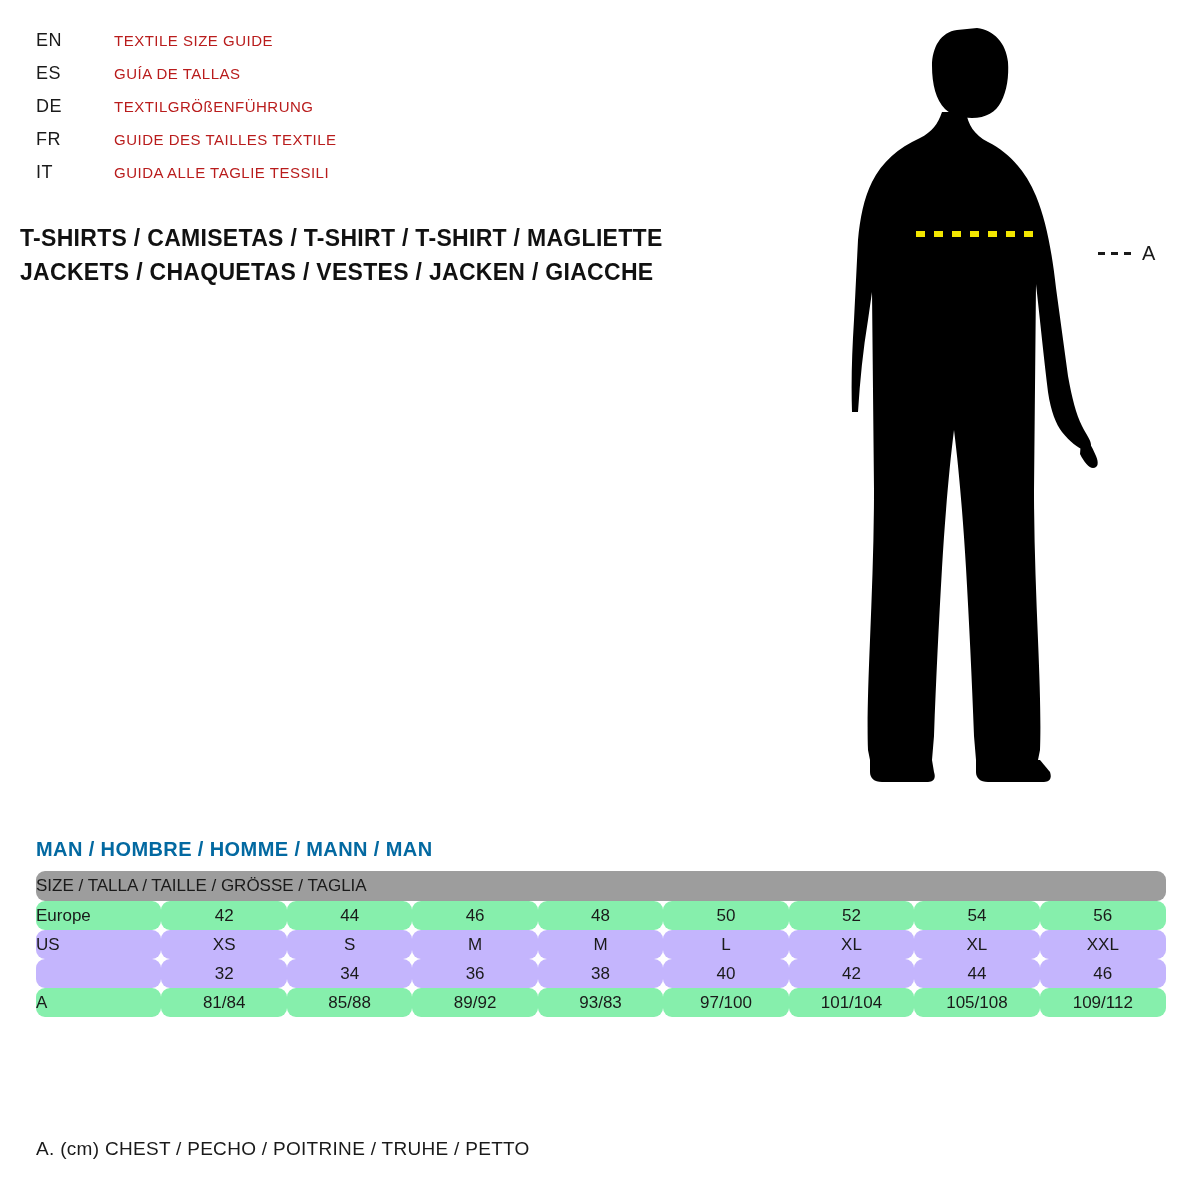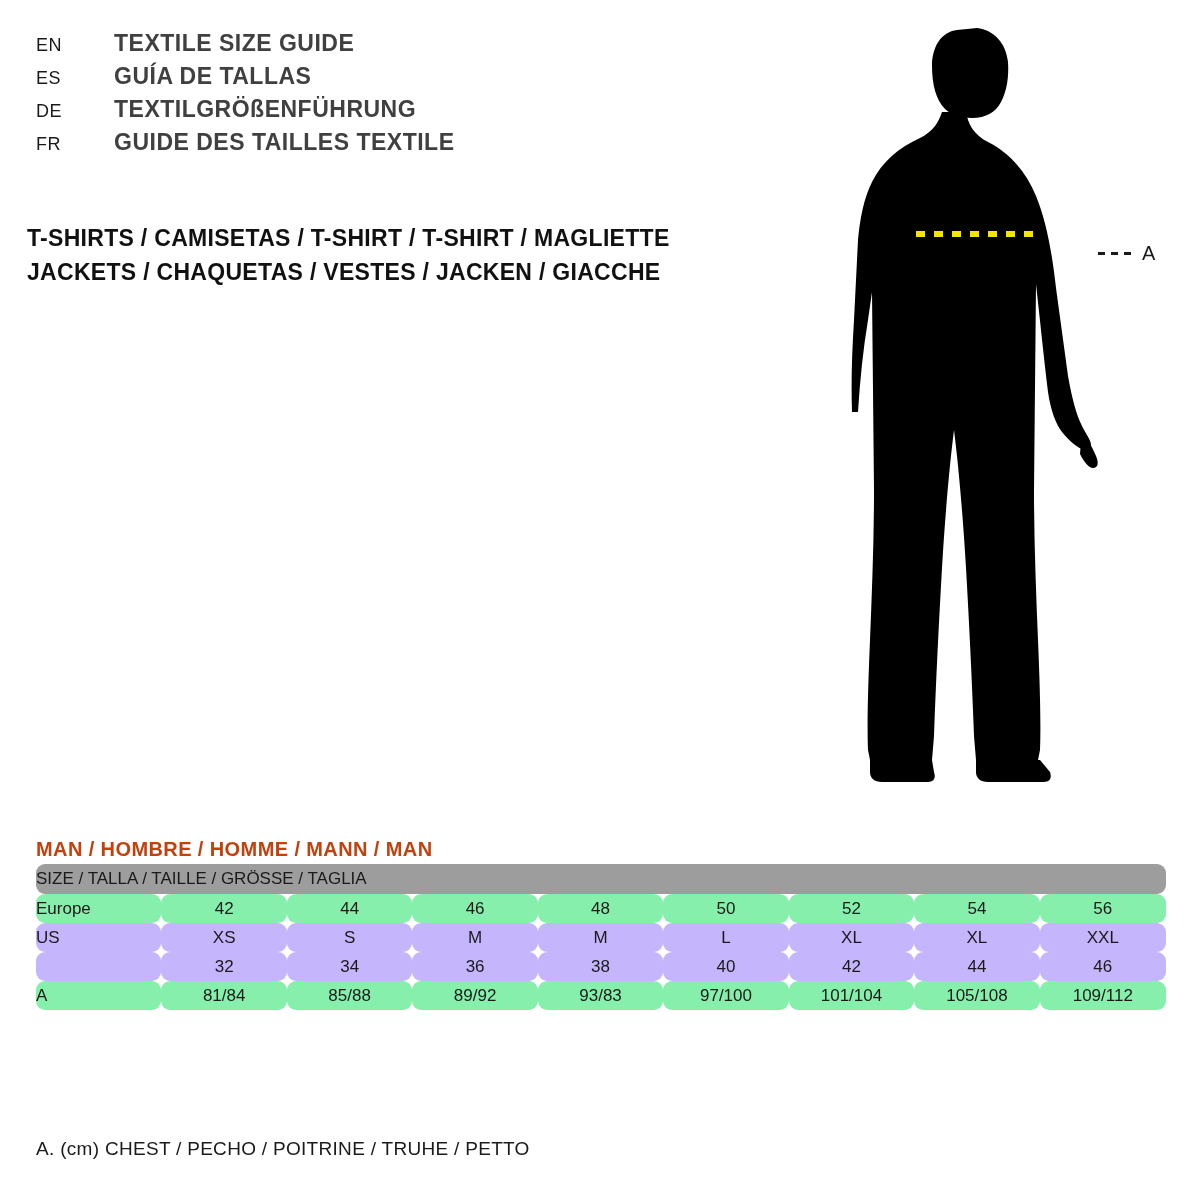--- a/index.html
+++ b/index.html
@@ -28,29 +28,28 @@
     align-items: baseline;
     height: 33px;
   }
   .lang-code {
     width: 78px;
     font-size: 18px;
     letter-spacing: 0.5px;
     color: #1a1a1a;
   }
   .lang-text {
-    font-size: 23px;
+    font-size: 15px;
     letter-spacing: 0.5px;
-    color: #404040;
-    font-weight: bold;
+    color: #b91c1c;
   }
 
   #garment-block {
     position: absolute;
-    left: 27px;
+    left: 20px;
     top: 221px;
     width: 760px;
   }
   .garment-line {
     font-size: 23px;
     font-weight: bold;
     letter-spacing: 0.3px;
     line-height: 34px;
     color: #111;
   }
@@ -88,22 +87,22 @@
   #table-section {
     position: absolute;
     left: 36px;
     top: 838px;
     width: 1130px;
   }
   #table-heading {
     font-size: 20px;
     font-weight: bold;
     letter-spacing: 0.4px;
-    margin-bottom: 3px;
-    color: #c2410c;
+    margin-bottom: 10px;
+    color: #0369a1;
   }
   table.size-table {
     border-collapse: collapse;
     width: 1130px;
     table-layout: fixed;
   }
   table.size-table td {
     font-size: 17px;
     padding: 0;
     height: 29px;
@@ -152,20 +151,24 @@
     <span class="lang-code">ES</span>
     <span class="lang-text">GUÍA DE TALLAS</span>
   </div>
   <div class="lang-row">
     <span class="lang-code">DE</span>
     <span class="lang-text">TEXTILGRÖßENFÜHRUNG</span>
   </div>
   <div class="lang-row">
     <span class="lang-code">FR</span>
     <span class="lang-text">GUIDE DES TAILLES TEXTILE</span>
+  </div>
+  <div class="lang-row">
+    <span class="lang-code">IT</span>
+    <span class="lang-text">GUIDA ALLE TAGLIE TESSILI</span>
   </div>
 </div>
 
 <div id="garment-block">
   <div class="garment-line">T-SHIRTS / CAMISETAS / T-SHIRT / T-SHIRT / MAGLIETTE</div>
   <div class="garment-line">JACKETS / CHAQUETAS / VESTES / JACKEN / GIACCHE</div>
 </div>
 
 <div id="figure-wrap">
   <svg id="figure-svg" width="360" height="770" viewBox="0 0 360 770">

